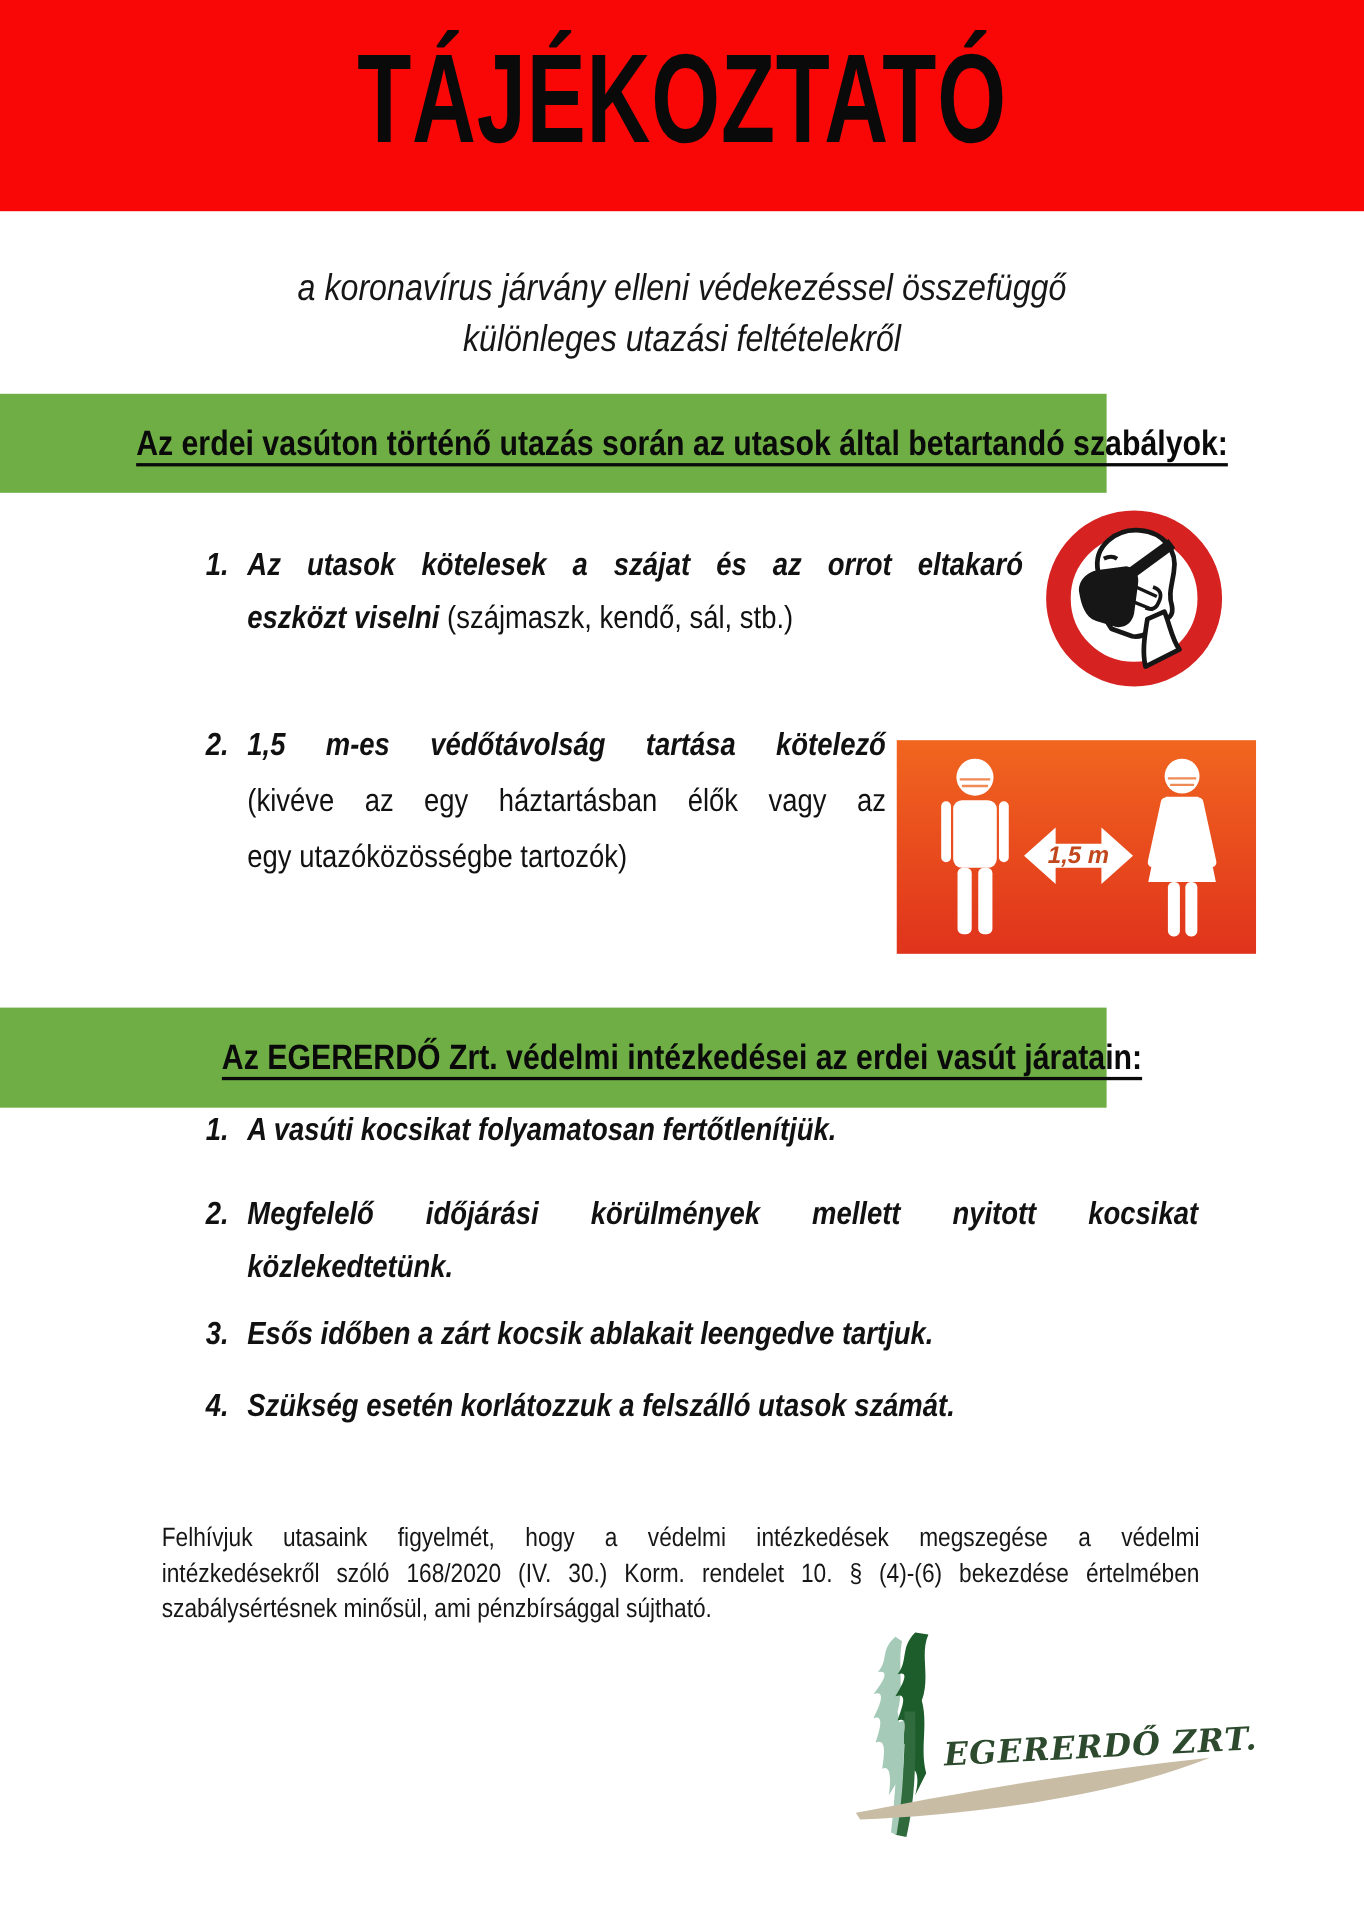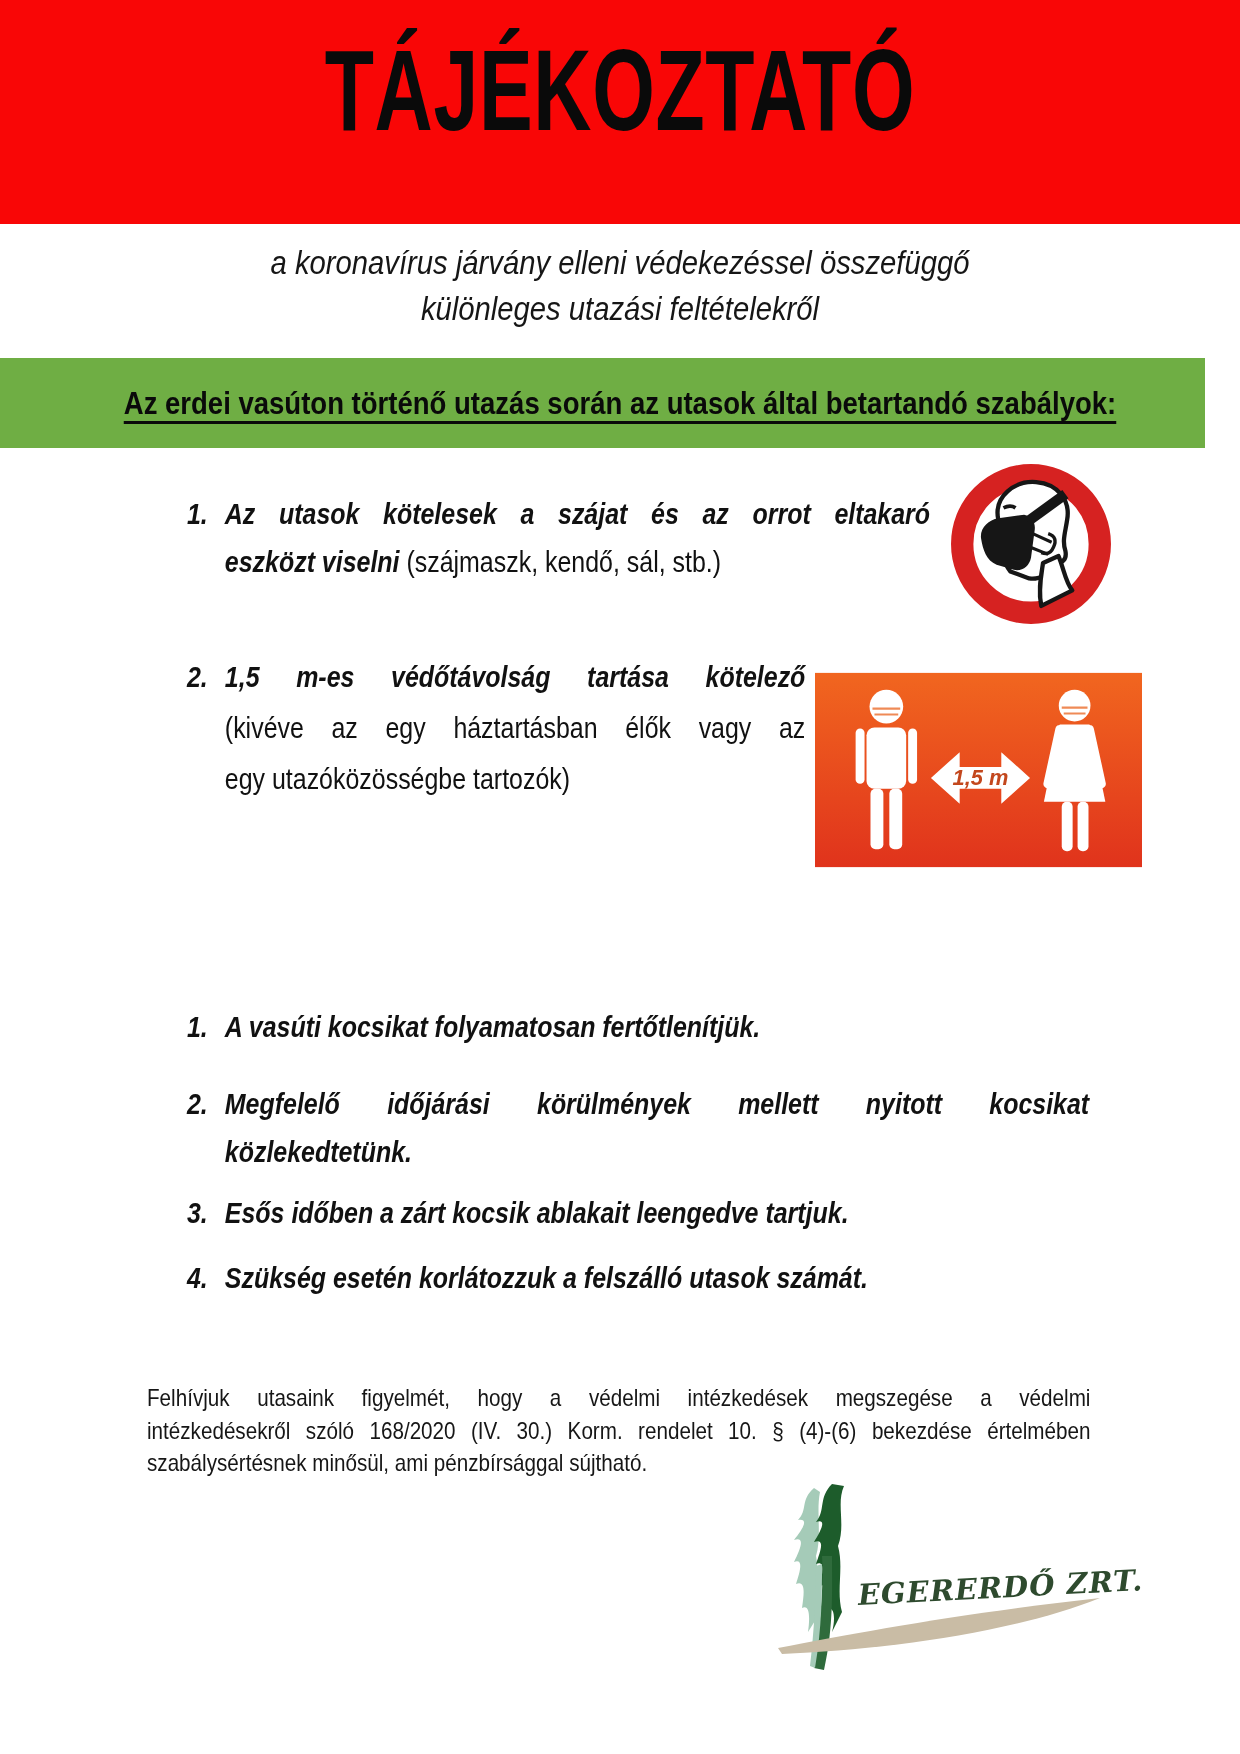--- a/index.html
+++ b/index.html
@@ -3,23 +3,23 @@
 <meta charset="utf-8">
 <style>
   html,body{margin:0;padding:0;background:#ffffff;}
   .page{
     position:relative;width:1240px;height:1754px;margin:0 auto;
     background:#ffffff;overflow:hidden;
     font-family:"Liberation Sans",sans-serif;color:#111111;
   }
   
   .red-banner{position:absolute;left:0;width:1240px;background:#F90606;}
-  .top-banner{top:0;height:224px;}
+  .top-banner{top:0;height:192px;}
   .bottom-banner{top:1515px;height:85px;}
-  .green-banner{position:absolute;left:0;width:1205px;background:#6FAE44;}
+  .green-banner{position:absolute;left:0;width:1006px;background:#6FAE44;}
   .gbanner1{top:358px;height:90px;}
   .gbanner2{top:916px;height:91px;}
 
   .page-title{
     display:block;margin:0;text-align:center;line-height:180px;
     font-size:115px;font-weight:bold;color:#0a0a0a;letter-spacing:1px;
     transform:scaleX(.70);transform-origin:50% 50%;white-space:nowrap;
   }
   .banner-head{
     position:absolute;top:0;left:-100px;width:1440px;height:100%;
@@ -163,20 +163,25 @@
       <path d="M247 57 L235 112" stroke="#ffffff" stroke-width="9" stroke-linecap="round"></path>
       <path d="M277 57 L289 112" stroke="#ffffff" stroke-width="9" stroke-linecap="round"></path>
       <rect x="249" y="130" width="11" height="50" rx="5" fill="#ffffff"></rect>
       <rect x="265" y="130" width="11" height="50" rx="5" fill="#ffffff"></rect>
     </g>
 
     <path d="M117 106 L146 80 L146 95 L188 95 L188 80 L217 106 L188 132 L188 117 L146 117 L146 132 Z" fill="#ffffff"></path>
     <text x="167" y="113" font-size="22" font-weight="bold" font-style="italic" fill="#C3471D" text-anchor="middle" font-family="Liberation Sans, sans-serif">1,5 m</text>
   </svg>
 
+  <div class="green-banner gbanner2">
+    <div class="banner-head">
+      <span>Az EGERERDŐ Zrt. védelmi intézkedései az erdei vasút járatain:</span>
+    </div>
+  </div>
 
   <div class="item l2item l2i1">
     <span class="num">1.</span>
     <div class="txt">
       <div class="lline bi">A vasúti kocsikat folyamatosan fertőtlenítjük.</div>
     </div>
   </div>
 
   <div class="item l2item l2i2">
     <span class="num">2.</span>

